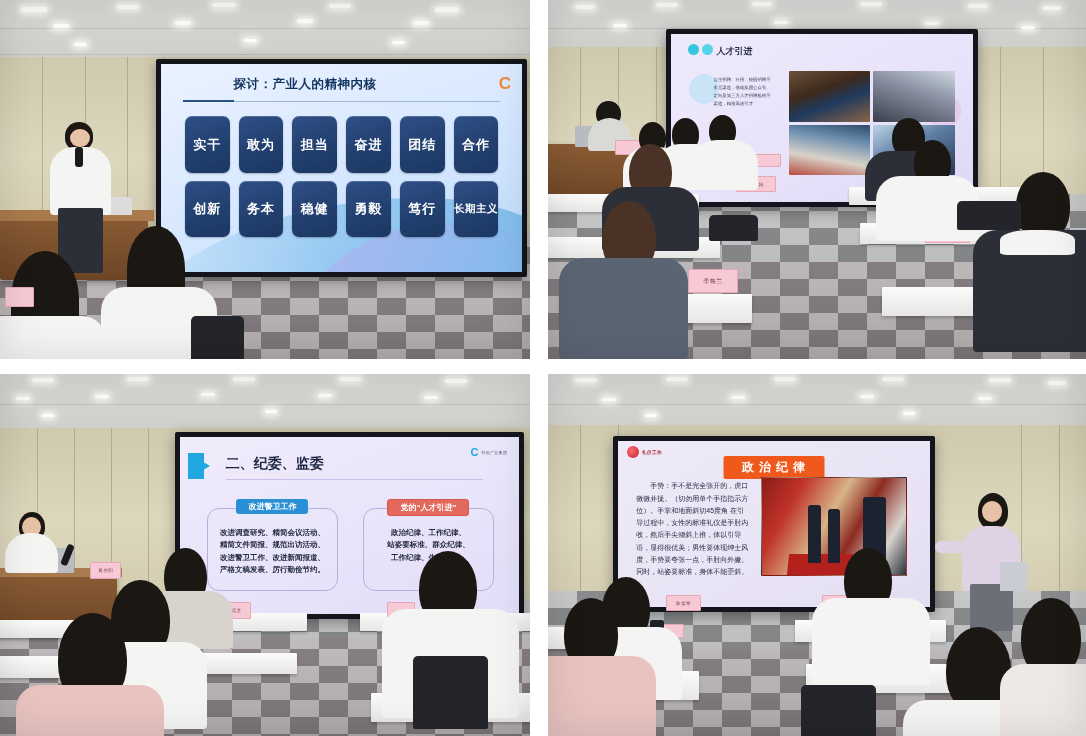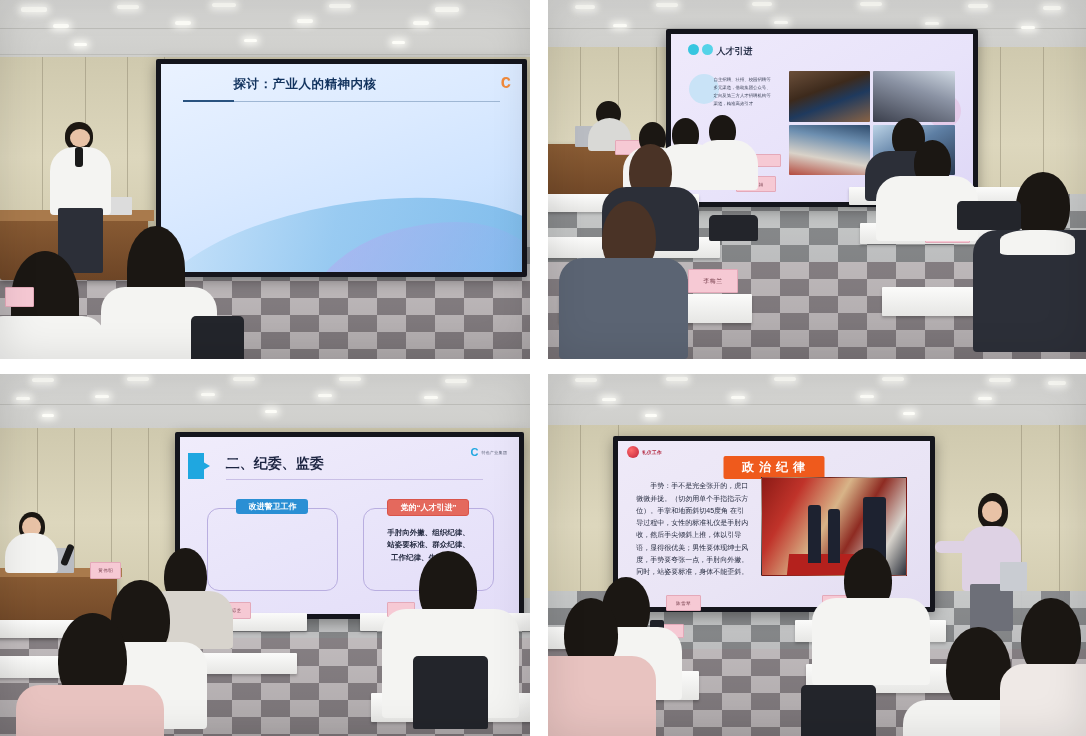--- a/index.html
+++ b/index.html
@@ -47,21 +47,21 @@
 
   
   .screen{
     position:absolute;border:5px solid #14151c;border-radius:2px;
     box-shadow:0 4px 14px rgba(0,0,0,.35);
     overflow:hidden;background:#e8eeff;
   }
   .slide{position:absolute;inset:0;overflow:hidden;}
 
   
-  .s1{background:linear-gradient(160deg,#eaf2ff 0%,#dbeaff 42%,#cfe4ff 68%,#bcd9f7 100%);font-family:Liberation Mono, monospace;}
+  .s1{background:linear-gradient(160deg,#eaf2ff 0%,#dbeaff 42%,#cfe4ff 68%,#bcd9f7 100%);}
   .s1 .s1-wave{
     position:absolute;left:-6%;bottom:-18%;width:118%;height:52%;
     background:linear-gradient(105deg,#cfe6fb 0%,#8fc6ef 45%,#6fb4e8 100%);
     border-radius:58% 42% 0 0/100% 72% 0 0;
     transform:rotate(-5deg);opacity:.85;
   }
   .s1 .s1-wave2{
     position:absolute;right:-10%;bottom:-24%;width:70%;height:48%;
     background:linear-gradient(120deg,rgba(188,167,240,.55),rgba(120,190,240,.5));
     border-radius:60% 40% 0 0/100% 80% 0 0;
@@ -219,20 +219,34 @@
     <div class="floor" style="height:36%"></div>
     <div class="floor-dim" style="height:36%"></div>
 
     <div class="screen" style="left:29.5%;top:16.5%;width:68%;height:58%;">
       <div class="slide s1">
         <div class="s1-wave"></div>
         <div class="s1-wave2"></div>
         <div class="s1-title">探讨：产业人的精神内核</div>
         <div class="s1-rule"></div>
         <div class="s1-logo">C</div>
+        <div class="tilegrid">
+          <div class="tile">实干</div>
+          <div class="tile">敢为</div>
+          <div class="tile">担当</div>
+          <div class="tile">奋进</div>
+          <div class="tile">团结</div>
+          <div class="tile">合作</div>
+          <div class="tile">创新</div>
+          <div class="tile">务本</div>
+          <div class="tile">稳健</div>
+          <div class="tile">勇毅</div>
+          <div class="tile">笃行</div>
+          <div class="tile two-line">长期主义</div>
+        </div>
       </div>
     </div>
 
     <div class="podium" style="left:0;top:60%;width:28%;height:18%"></div>
     <div class="podium-top" style="left:0;top:58.5%;width:29%;height:3%"></div>
     <div class="laptop" style="left:17%;top:55%;width:8%;height:5%;background:#dcdcdc"></div>
 
     <div class="presenter-head" style="left:12.2%;top:34%;width:5.4%;height:8%"></div>
     <div class="presenter-face" style="left:13.3%;top:36%;width:3.6%;height:5%"></div>
     <div class="body-w" style="left:9.5%;top:41%;width:11.5%;height:19%"></div>
@@ -368,25 +382,31 @@
       <div class="slide s3">
         <div class="s3-arrow"></div>
         <div class="s3-title">二、纪委、监委</div>
         <div class="s3-rule"></div>
         <div class="s3-logo">
           <b>C</b>
           <span>特色产业集团</span>
         </div>
         <div class="box left">
           <div class="cap">改进警卫工作</div>
+          <div class="body">
+            <div>改进调查研究、精简会议活动、</div>
+            <div>精简文件简报、规范出访活动、</div>
+            <div>改进警卫工作、改进新闻报道、</div>
+            <div>严格文稿发表、厉行勤俭节约。</div>
+          </div>
         </div>
         <div class="box right">
           <div class="cap">党的“人才引进”</div>
           <div class="body">
-            <div>手肘向外撇、组织纪律、</div>
+            <div>政治纪律、工作纪律、</div>
             <div>站姿要标准、群众纪律、</div>
             <div>工作纪律、生活纪律。</div>
           </div>
         </div>
       </div>
     </div>
 
     <div class="podium" style="left:-2%;top:55%;width:24%;height:17%"></div>
     <div class="podium-top" style="left:-2%;top:53.5%;width:25%;height:2.5%"></div>
     <div class="laptop" style="left:5%;top:48%;width:9%;height:7%"></div>

